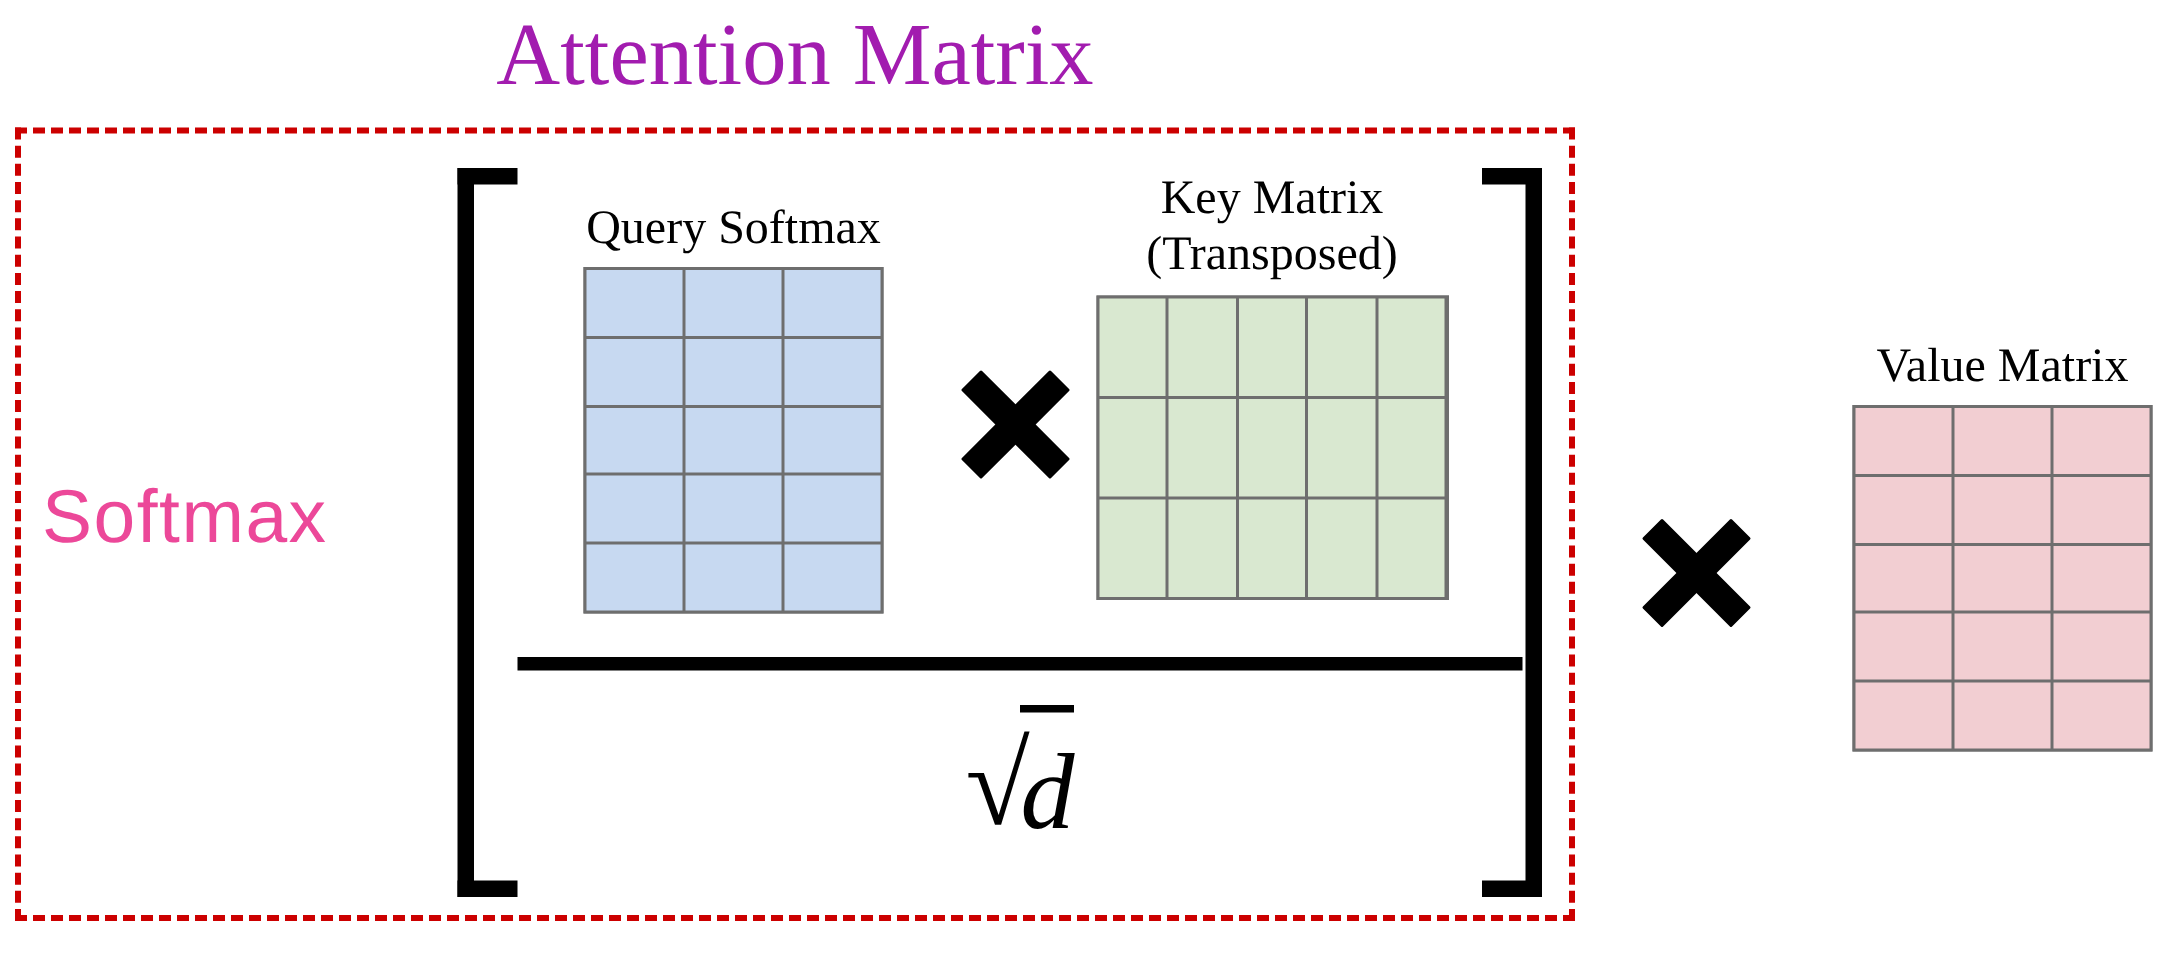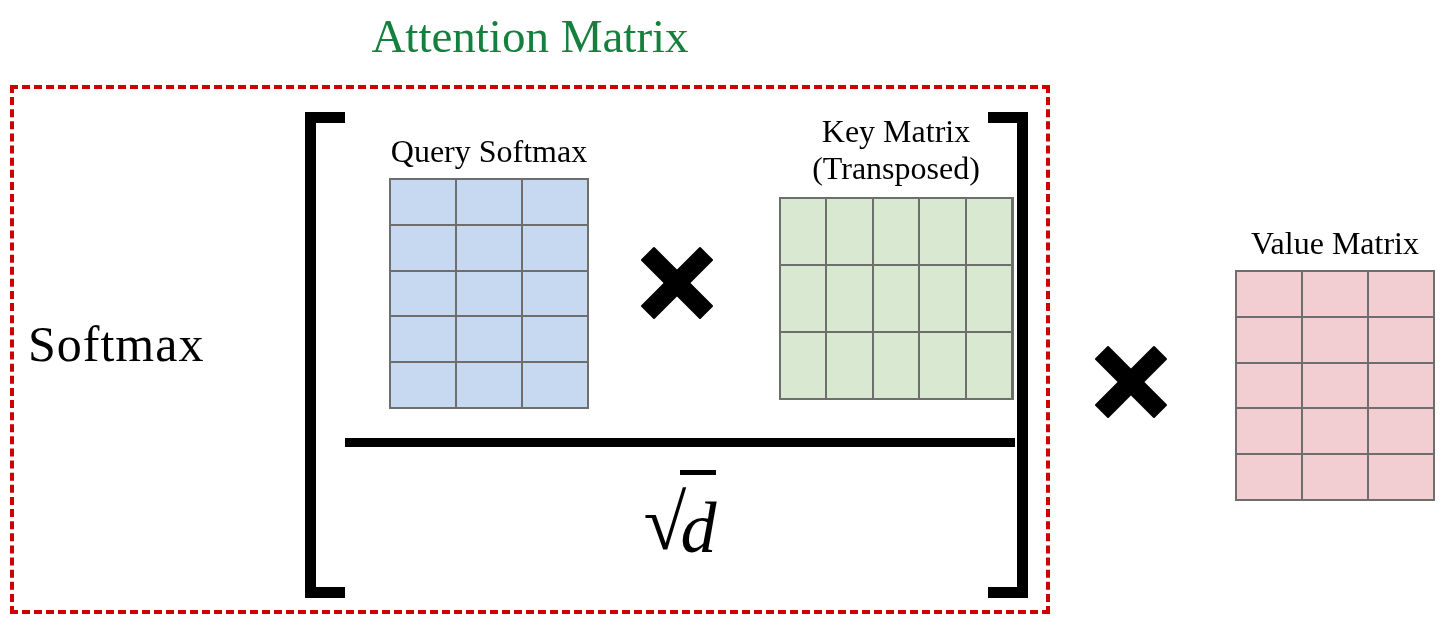--- a/index.html
+++ b/index.html
@@ -17,46 +17,46 @@
   }
 
   
   .title {
     position: absolute;
     left: 0;
     top: 6px;
     width: 1060px;
     text-align: center;
     font-family: "Liberation Serif", "DejaVu Serif", serif;
-    font-size: 47px;
+    font-size: 59px;
     line-height: 60px;
-    color: #15803d;
+    color: #a21caf;
     white-space: nowrap;
   }
 
   
   .attn-box {
     position: absolute;
     left: 10px;
     top: 85px;
     width: 1040px;
     height: 529px;
     border: 4px dashed #cc0000;
     box-sizing: border-box;
   }
 
   
   .softmax {
     position: absolute;
     left: 28px;
     top: 313px;
-    font-family: Liberation Serif, serif;
+    font-family: Liberation Sans, sans-serif;
     font-size: 50px;
     line-height: 62px;
-    color: #000000;
+    color: #ec4899;
     letter-spacing: 1px;
     white-space: nowrap;
   }
 
   
   .bracket {
     position: absolute;
     top: 112px;
     height: 486px;
     width: 40px;
@@ -142,21 +142,21 @@
   #query-group { left: 368px; top: 133px; width: 242px; }
   #query-group .grid {
     width: 200px; height: 231px;
     grid-template-columns: repeat(3, 1fr);
     grid-template-rows: repeat(5, 1fr);
     margin: 8px auto 0 auto;
   }
   #query-group .cell { background: #c7d9f1; }
 
   
-  #key-group { left: 765px; top: 113px; width: 262px; }
+  #key-group { left: 717px; top: 113px; width: 262px; }
   #key-group .grid {
     width: 235px; height: 203px;
     grid-template-columns: repeat(5, 1fr);
     grid-template-rows: repeat(3, 1fr);
     margin: 10px auto 0 auto;
   }
   #key-group .cell { background: #d9e8d0; }
 
   
   #value-group { left: 1214px; top: 225px; width: 242px; }

